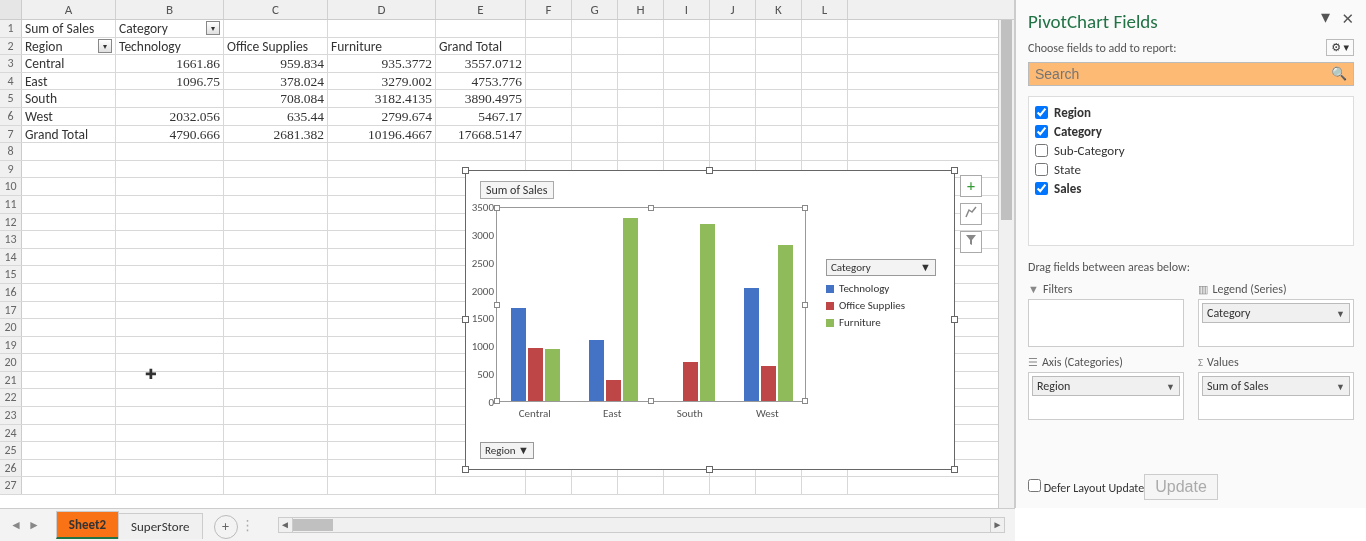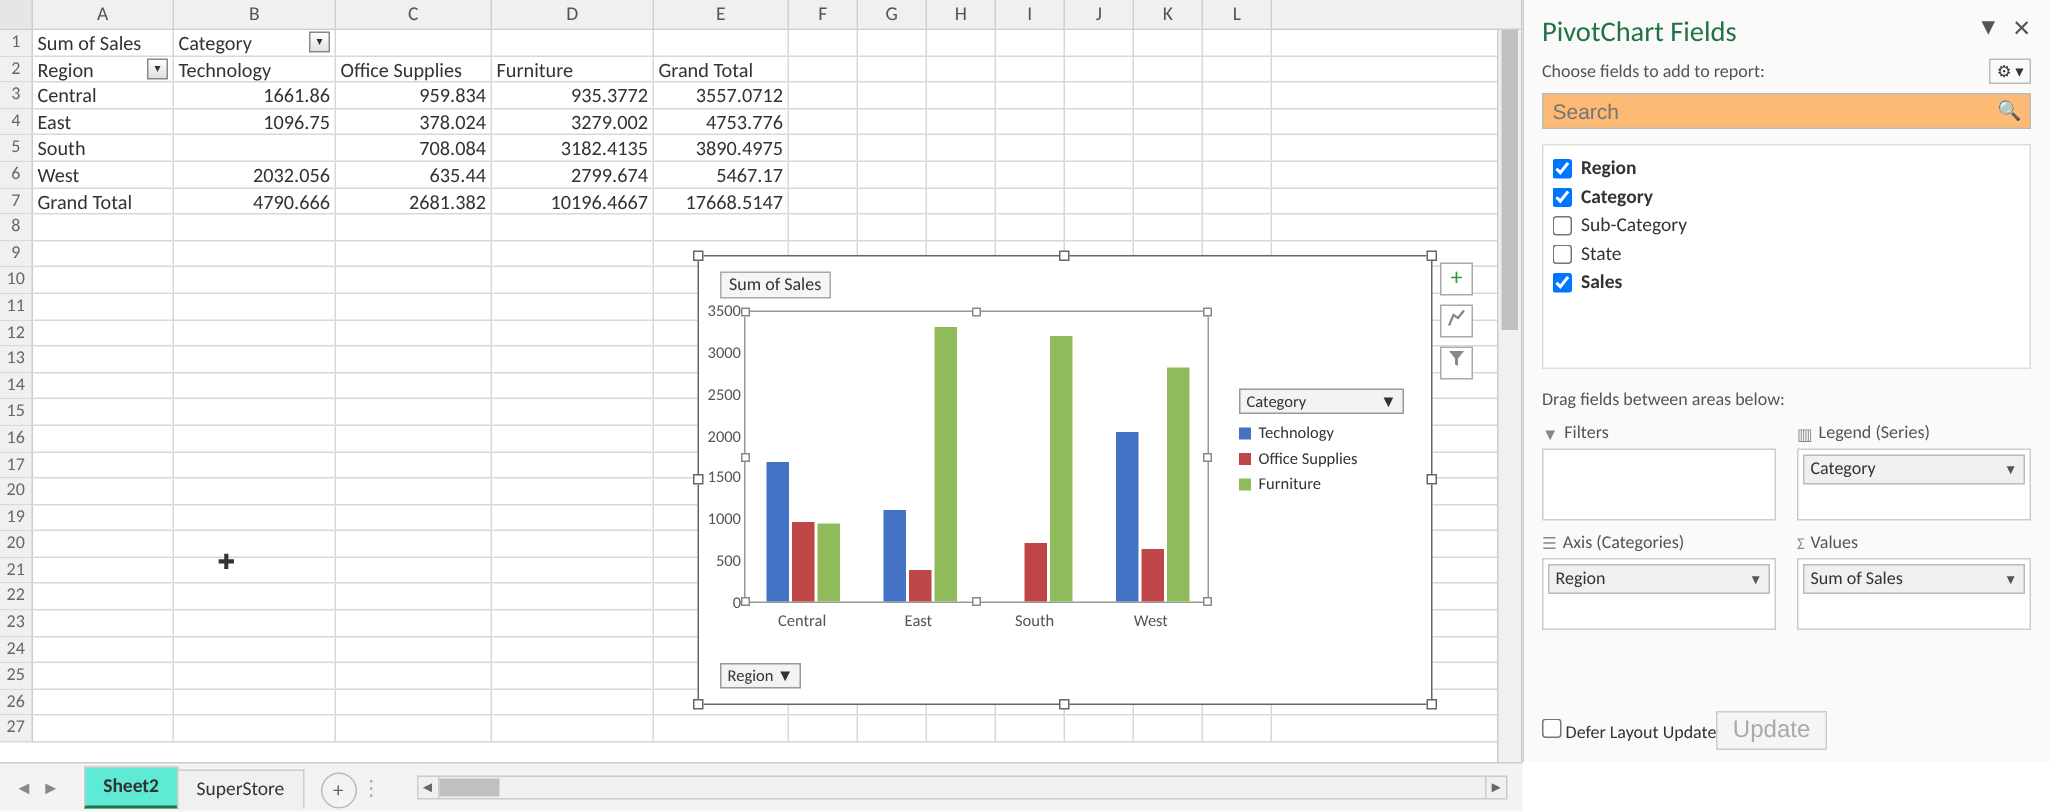--- a/index.html
+++ b/index.html
@@ -12,21 +12,21 @@
   .grid { position: relative; }
   .col-headers { display: flex; height: 20px; background: #f0f0f0; border-bottom: 1px solid #ccc; }
   .corner { width: 22px; background: #e6e6e6; border-right: 1px solid #ccc; }
   .col-header { text-align: center; font-size: 13px; color: #555; border-right: 1px solid #d0d0d0; background: #f0f0f0; line-height: 20px; }
   .col-A { width: 94px; } .col-B { width: 108px; } .col-C { width: 104px; } .col-D { width: 108px; } .col-E { width: 90px; }
   .col-std { width: 46px; }
   
   .row { display: flex; height: 17.6px; border-bottom: 1px solid #d8d8d8; }
   .row-header { width: 22px; background: #f0f0f0; text-align: center; font-size: 12px; color: #666; border-right: 1px solid #ccc; line-height: 17.6px; }
   .cell { border-right: 1px solid #d8d8d8; padding: 0 3px; font-size: 13.5px; line-height: 17.6px; white-space: nowrap; overflow: hidden; }
-  .r { text-align: right; }
+  .r { text-align: right; font-family: Liberation Serif, serif; }
   
   .dropdown-btn { display: inline-block; width: 14px; height: 14px; border: 1px solid #888; background: linear-gradient(#fff,#e0e0e0); font-size: 8px; line-height: 12px; text-align: center; vertical-align: middle; float: right; margin-top: 1px; }
   
   .vscroll { position: absolute; right: 0; top: 20px; bottom: 0; width: 16px; background: #f0f0f0; border-left: 1px solid #ccc; }
   .vscroll .thumb { position: absolute; top: 0; left: 2px; right: 2px; height: 200px; background: #c0c0c0; }
   
   
   .chart-container { position: absolute; left: 465px; top: 170px; width: 490px; height: 300px; border: 1px solid #666; background: #fff; }
   .sel-handle { position: absolute; width: 7px; height: 7px; background: #fff; border: 1px solid #666; }
   .chart-title-box { position: absolute; left: 14px; top: 10px; border: 1px solid #aaa; background: #f5f5f5; padding: 1px 5px; font-size: 12px; }
@@ -73,21 +73,21 @@
   
   .defer-row { position: absolute; bottom: 8px; left: 12px; right: 12px; display: flex; justify-content: flex-start; align-items: center; font-size: 12px; }
   .update-btn { border: 1px solid #ccc; padding: 3px 10px; background: #f5f5f5; color: #aaa; font-size: 16px; }
   
   
   .bottom-bar { position: absolute; left: 0; bottom: 0; height: 33px; width: 1015px; display: flex; align-items: center; border-top: 1px solid #ccc; background: #f3f3f3; }
   .tab-nav { display: flex; gap: 6px; padding: 0 10px; color: #888; font-size: 12px; }
   .tab-nav span { cursor: default; }
   .tabs { display: flex; align-items: flex-end; margin-left: 6px; }
   .tab { padding: 5px 12px; border: 1px solid #ccc; border-bottom: none; background: #f0f0f0; font-size: 13px; margin-right: -1px; }
-  .tab.active { background: #5eead4; border-bottom: 2px solid #217346; font-weight: bold; }
+  .tab.active { background: #f97316; border-bottom: 2px solid #217346; font-weight: bold; }
   .tab-add { width: 24px; height: 24px; border: 1px solid #bbb; border-radius: 50%; margin-left: 12px; text-align: center; line-height: 22px; color: #666; }
   .hscroll { flex: 1; margin: 0 10px 0 20px; height: 16px; background: #f0f0f0; border: 1px solid #ccc; position: relative; }
   .hscroll .thumb { position: absolute; left: 14px; top: 1px; bottom: 1px; width: 40px; background: #c0c0c0; }
   .hscroll .arrow { position: absolute; top: 0; bottom: 0; width: 14px; text-align: center; font-size: 10px; line-height: 14px; color: #666; }
   .hscroll .al { left: 0; border-right: 1px solid #ccc; }
   .hscroll .ar { right: 0; border-left: 1px solid #ccc; }
 </style>
 </head>
 <body>
 

